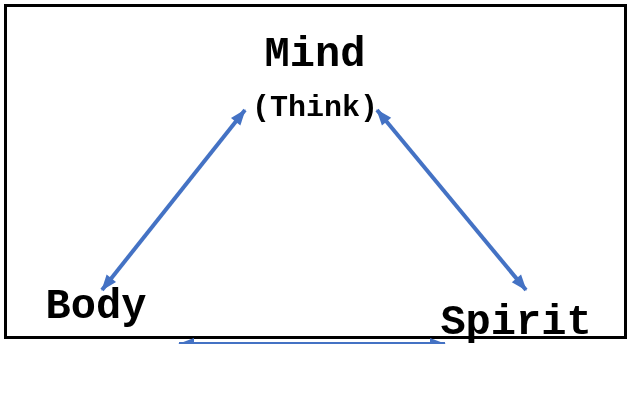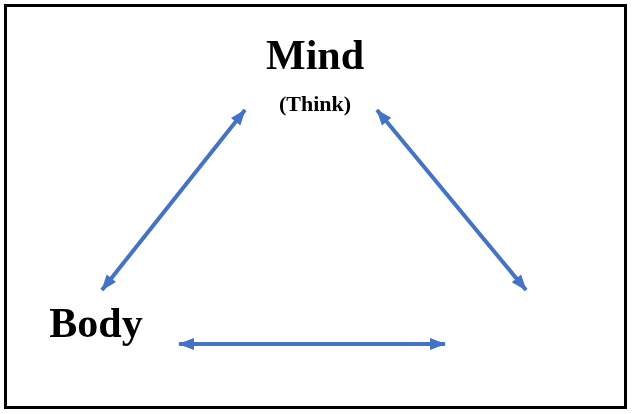--- a/index.html
+++ b/index.html
@@ -3,23 +3,23 @@
 <meta charset="utf-8">
 <style>
   html, body {
     margin: 0;
     padding: 0;
     background: #ffffff;
   }
   .canvas {
     position: relative;
     width: 632px;
-    height: 414px;
+    height: 344px;
     background: #ffffff;
-    font-family: Liberation Serif, serif;
+    font-family: Liberation Mono, monospace;
     overflow: hidden;
   }
   .frame {
     position: absolute;
     left: 4px;
     top: 4px;
     right: 5px;
     bottom: 5px;
     border: 3px solid #000000;
     background: #ffffff;
@@ -38,27 +38,27 @@
     color: #000000;
     white-space: nowrap;
   }
   .node-label {
     font-size: 42px;
     font-weight: bold;
     line-height: 1.14;
     letter-spacing: 0px;
   }
   .node-sublabel {
-    font-size: 22px;
+    font-size: 30px;
     font-weight: bold;
     line-height: 1.1;
     margin-top: 12px;
   }
   .node-mind   { left: 315px; top: 32px;  }
-  .node-body   { left: 96px;  top: 300px; }
+  .node-body   { left: 96px;  top: 284px; }
   .node-spirit { left: 516px; top: 300px; }
 </style>
 </head>
 <body>
 
 <div class="canvas">
 
   <div class="frame"></div>
 
   <svg class="arrow-layer" viewBox="0 0 632 414" xmlns="http://www.w3.org/2000/svg">
@@ -75,15 +75,16 @@
   <div class="node node-mind">
     <div class="node-label">Mind</div>
     <div class="node-sublabel">(Think)</div>
   </div>
 
   <div class="node node-body">
     <div class="node-label">Body</div>
   </div>
 
   <div class="node node-spirit">
+    <div class="node-label">Spirit</div>
   </div>
 
 </div>
 
 </body></html>

